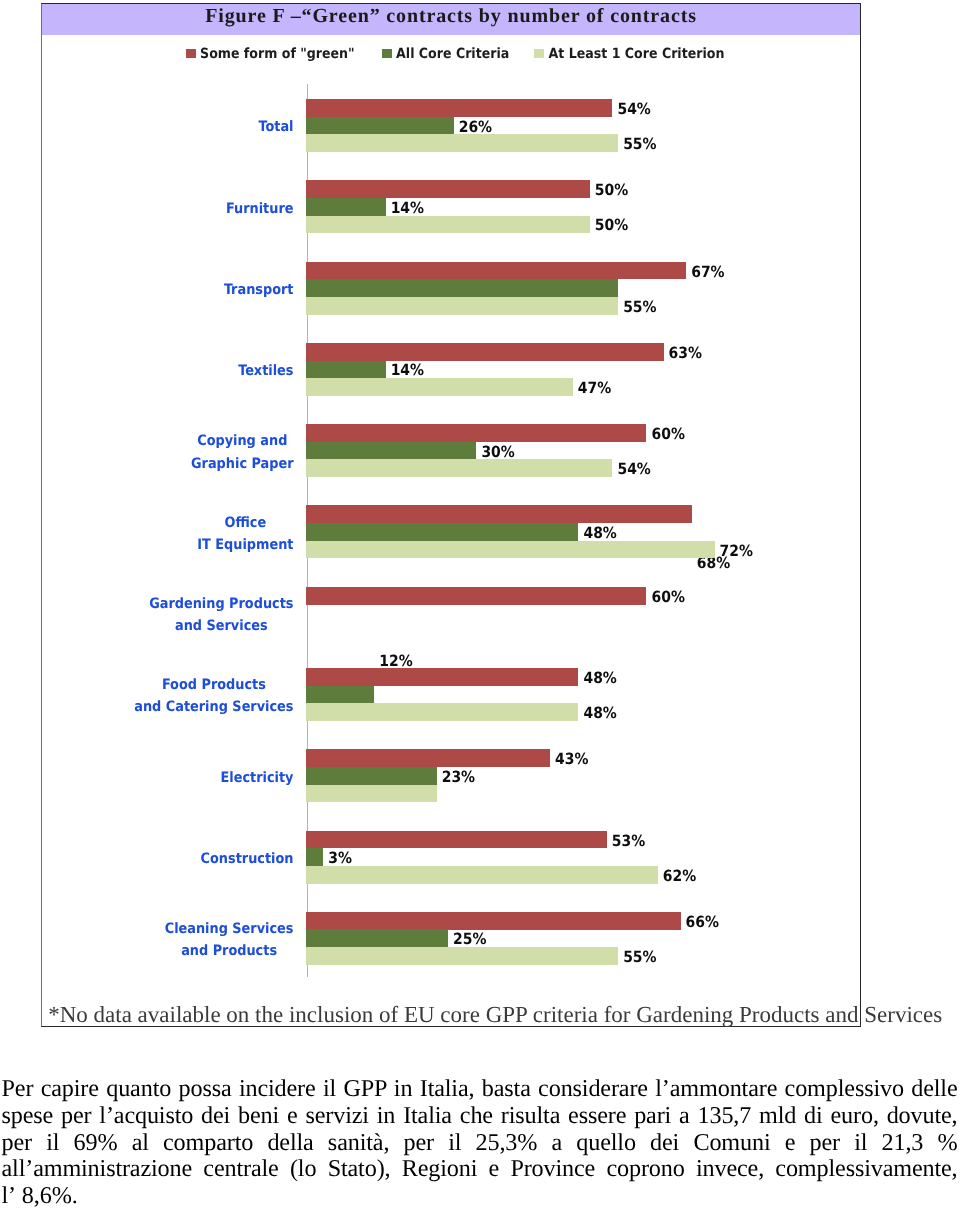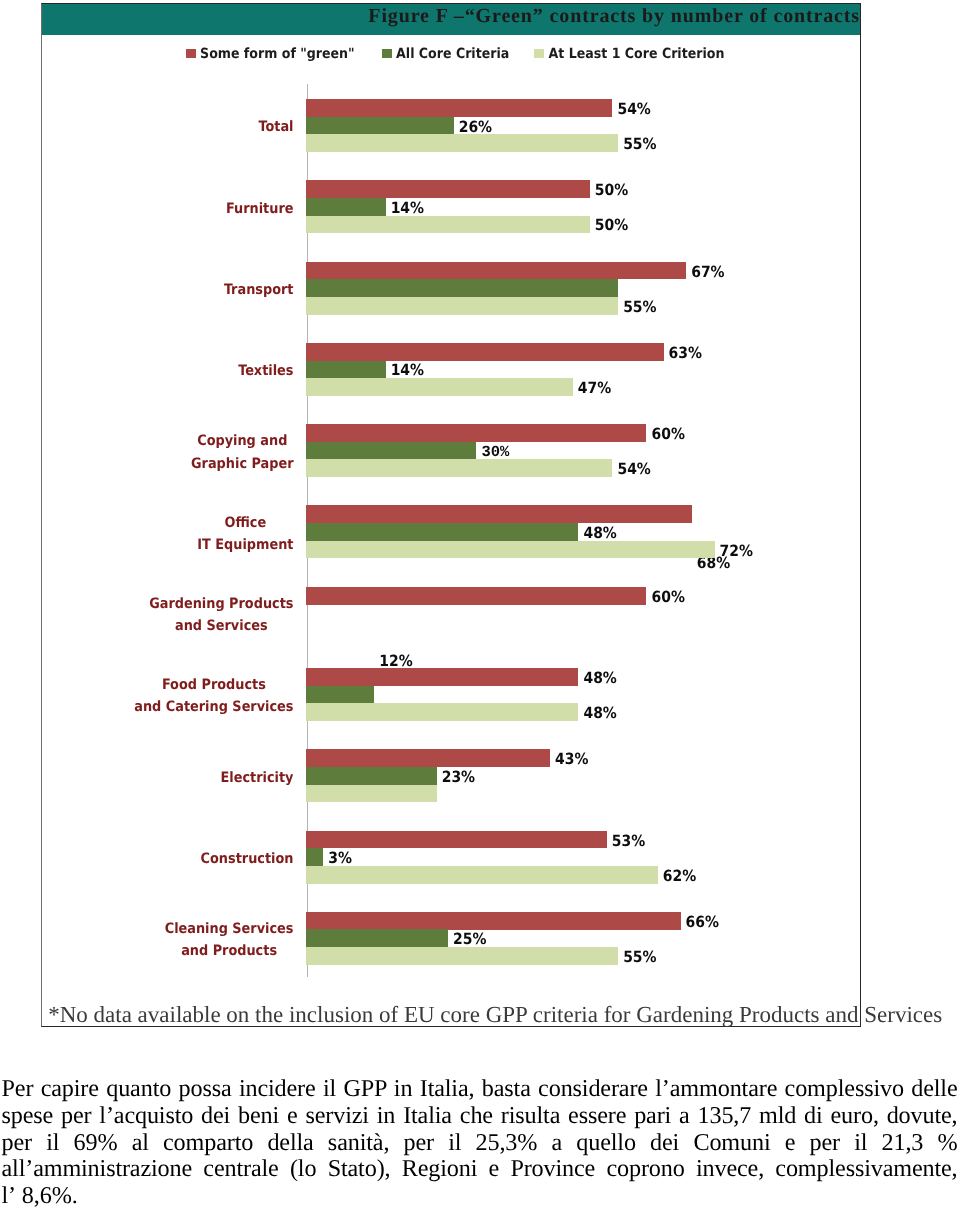--- a/index.html
+++ b/index.html
@@ -5,39 +5,39 @@
   html,body{margin:0;padding:0;}
   body{width:960px;height:1211px;background:#ffffff;overflow:hidden;
        font-family:"Liberation Serif",serif;
        -webkit-font-smoothing:antialiased;text-rendering:geometricPrecision;}
   .page{position:relative;width:960px;height:1211px;}
 
   .figure-box{position:absolute;left:41px;top:2.6px;width:820px;height:1024.5px;
      border:1.4px solid #262626;border-left-color:#6e6e6e;box-sizing:border-box;background:#ffffff;}
 
   .fig-title-bar{position:absolute;left:0;top:0;width:100%;height:31px;
-     background:#0f766e;display:flex;align-items:center;justify-content:flex-end;padding-bottom:6px;box-sizing:border-box;}
+     background:#c4b5fd;display:flex;align-items:center;justify-content:center;padding-bottom:6px;box-sizing:border-box;}
   .fig-title{font-family:"Liberation Serif",serif;font-weight:bold;font-size:20px;letter-spacing:0.86px;transform:translateZ(0);
      color:#1a1a1a;white-space:nowrap;}
 
   .legend{position:absolute;left:0;top:42px;width:100%;height:17px;}
   .lg-item{position:absolute;top:0;height:16px;display:flex;align-items:center;}
   .lg-sw{width:10px;height:9.6px;flex:0 0 auto;margin-right:4.6px;}
   .lg-lbl{font-family:"DejaVu Sans",sans-serif;font-stretch:condensed;font-weight:bold;
      font-size:14px;color:#1c1c1c;white-space:nowrap;transform:translateZ(0);}
 
   .plot{position:absolute;left:0;top:0;width:819px;height:1024px;}
   .axis-line{position:absolute;left:265px;top:80.5px;width:1px;height:893px;background:#b4b4b4;}
 
   .bar{position:absolute;height:17.8px;}
   .vlabel{position:absolute;font-family:"DejaVu Sans",sans-serif;font-stretch:condensed;
      font-weight:bold;font-size:15.5px;color:#0d0d0d;white-space:nowrap;line-height:17.2px;transform:translateZ(0);}
   .catlabel{position:absolute;text-align:center;
      font-family:"DejaVu Sans",sans-serif;font-stretch:condensed;font-weight:bold;
-     font-size:14.3px;color:#7f1d1d;line-height:22.3px;white-space:nowrap;transform:translateZ(0);}
+     font-size:14.3px;color:#1d4ed8;line-height:22.3px;white-space:nowrap;transform:translateZ(0);}
 
   .footnote{position:absolute;left:6.2px;top:998.5px;
      font-family:"Liberation Serif",serif;font-size:23px;color:#3a3a3a;white-space:nowrap;transform:translateZ(0);}
 
   .para{position:absolute;left:1.5px;top:1075.7px;width:956px;
      font-family:"Liberation Serif",serif;font-size:24.2px;line-height:26.9px;
      text-align:justify;text-justify:inter-word;color:#000;letter-spacing:-0.15px;transform:translateZ(0);}
 </style>
 </head>
 <body>
@@ -102,21 +102,21 @@
         <div class="vlabel" style="left: 348.68px; top: 358.84px;">14%</div>
         <div class="bar" style="left: 264.3px; top: 374.54px; width: 266.49px; background: rgb(210, 222, 169);"></div>
         <div class="vlabel" style="left: 535.79px; top: 376.44px;">47%</div>
         <div class="catlabel" style="right: 567.5px; top: 426.72px;">
           <div>Copying and</div>
           <div>Graphic Paper</div>
         </div>
         <div class="bar" style="left: 264.3px; top: 420.62px; width: 340.2px; background: rgb(173, 74, 71);"></div>
         <div class="vlabel" style="left: 609.5px; top: 422.52px;">60%</div>
         <div class="bar" style="left: 264.3px; top: 438.22px; width: 170.1px; background: rgb(94, 125, 60);"></div>
-        <div class="vlabel" style="left: 439.4px; top: 440.12px; font-family: Liberation Mono, monospace;">30%</div>
+        <div class="vlabel" style="left: 439.4px; top: 440.12px;">30%</div>
         <div class="bar" style="left: 264.3px; top: 455.82px; width: 306.18px; background: rgb(210, 222, 169);"></div>
         <div class="vlabel" style="left: 575.48px; top: 457.72px;">54%</div>
         <div class="catlabel" style="right: 567.5px; top: 508px;">
           <div>Office</div>
           <div>IT Equipment</div>
         </div>
         <div class="bar" style="left: 264.3px; top: 501.9px; width: 385.56px; background: rgb(173, 74, 71);"></div>
         <div class="vlabel" style="left: 654.86px; top: 503.8px; margin-top: 48px;">68%</div>
         <div class="bar" style="left: 264.3px; top: 519.5px; width: 272.16px; background: rgb(94, 125, 60);"></div>
         <div class="vlabel" style="left: 541.46px; top: 521.4px;">48%</div>

